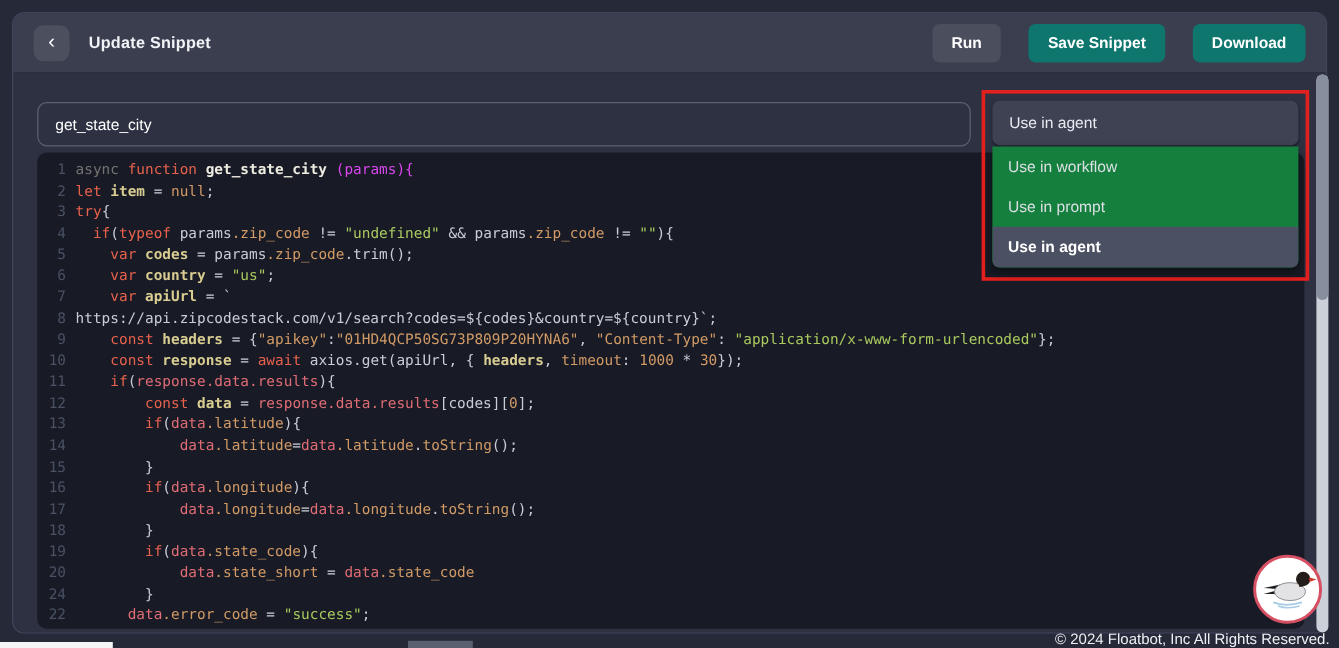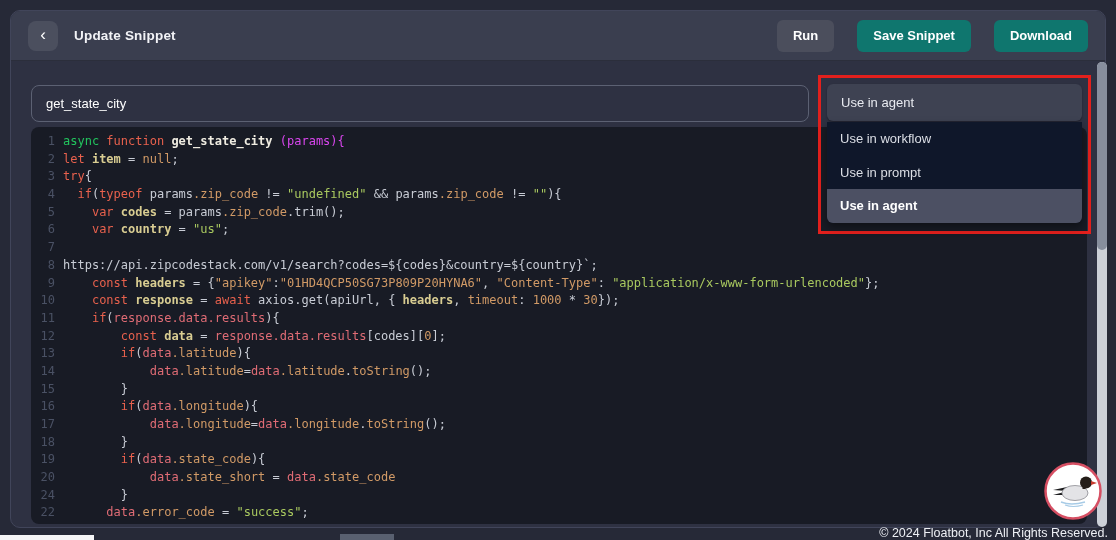--- a/index.html
+++ b/index.html
@@ -32,21 +32,21 @@
   .code-line { display:flex; height:17.7px; line-height:17.7px; white-space:pre; }
   .ln { flex:0 0 24px; text-align:right; color:#4a5164; }
   .code { padding-left:8px; }
   .tok-v, .tok-f { font-weight:700; }
 
   .dd-annotation { position:absolute; left:818px; top:75px; width:273px; height:159px;
                    border:3px solid #e2201d; }
   .dd-select { position:absolute; left:6px; top:6px; width:255px; height:37px; background:#3e4252;
                border-radius:6px; display:flex; align-items:center; padding:0 14px;
                color:#e8eaf0; font-size:13px; cursor:pointer; box-shadow:0 1px 2px rgba(0,0,0,.35); }
-  .dd-menu { position:absolute; left:6px; top:44px; width:255px; background:#0f172a;
+  .dd-menu { position:absolute; left:6px; top:44px; width:255px; background:#15803d;
              border-radius:0 0 6px 6px; box-shadow:0 4px 8px rgba(0,0,0,.4); overflow:hidden; }
   .dd-item { height:33.5px; display:flex; align-items:center; padding-left:13px;
              color:#dcdfe6; font-size:13px; cursor:pointer; }
   .dd-item.active { background:#4c5063; color:#fff; font-weight:700; }
 
   .v-scrollbar { position:absolute; left:1097px; top:62px; width:10px; height:465px;
                  background:#ccd0d8; border-radius:6px; }
   .v-thumb { position:absolute; left:0; top:0; width:10px; height:188px; background:#878e9d; border-radius:6px; }
 
   .footer { position:absolute; left:0; top:527px; width:1116px; height:30px; text-align:right;
@@ -69,27 +69,27 @@
     <div class="hdr-title">Update Snippet</div>
     <div class="hdr-spacer"></div>
     <button class="btn btn-grey">Run</button>
     <button class="btn btn-pink">Save Snippet</button>
     <button class="btn btn-pink">Download</button>
   </div>
 
   <input class="name-input" type="text" readonly="" value="get_state_city" style="">
 
   <div class="editor">
-      <div class="code-line"><span class="ln">1</span><span class="code"><span class="tok-k" style="color: #22c55e;">async </span><span class="tok-k" style="color: rgb(232, 97, 77);">function </span><span class="tok-f" style="color: rgb(239, 236, 225);">get_state_city </span><span class="tok-w" style="color: #d946ef; text-align: center;">(params){</span></span></div>
+      <div class="code-line"><span class="ln">1</span><span class="code"><span class="tok-k" style="color: #737373;">async </span><span class="tok-k" style="color: rgb(232, 97, 77);">function </span><span class="tok-f" style="color: rgb(239, 236, 225);">get_state_city </span><span class="tok-w" style="color: #d946ef; text-align: center;">(params){</span></span></div>
       <div class="code-line"><span class="ln">2</span><span class="code"><span class="tok-k" style="color: rgb(232, 97, 77);">let </span><span class="tok-v" style="color: rgb(217, 205, 146);">item</span><span class="tok-w" style="color: rgb(200, 204, 213);"> = </span><span class="tok-n" style="color: rgb(209, 154, 102);">null</span><span class="tok-w" style="color: rgb(200, 204, 213);">;</span></span></div>
       <div class="code-line"><span class="ln">3</span><span class="code"><span class="tok-k" style="color: rgb(232, 97, 77);">try</span><span class="tok-w" style="color: rgb(200, 204, 213);">{</span></span></div>
       <div class="code-line"><span class="ln">4</span><span class="code"><span class="tok-w" style="color: rgb(200, 204, 213);">  </span><span class="tok-k" style="color: rgb(232, 97, 77);">if</span><span class="tok-w" style="color: rgb(200, 204, 213);">(</span><span class="tok-k" style="color: rgb(232, 97, 77);">typeof </span><span class="tok-w" style="color: rgb(200, 204, 213);">params</span><span class="tok-p" style="color: rgb(209, 154, 102);">.zip_code</span><span class="tok-w" style="color: rgb(200, 204, 213);"> != </span><span class="tok-s" style="color: rgb(169, 201, 95);">"undefined"</span><span class="tok-w" style="color: rgb(200, 204, 213);"> &amp;&amp; params</span><span class="tok-p" style="color: rgb(209, 154, 102);">.zip_code</span><span class="tok-w" style="color: rgb(200, 204, 213);"> != </span><span class="tok-s" style="color: rgb(169, 201, 95);">""</span><span class="tok-w" style="color: rgb(200, 204, 213);">){</span></span></div>
       <div class="code-line"><span class="ln">5</span><span class="code"><span class="tok-w" style="color: rgb(200, 204, 213);">    </span><span class="tok-k" style="color: rgb(232, 97, 77);">var </span><span class="tok-v" style="color: rgb(217, 205, 146);">codes</span><span class="tok-w" style="color: rgb(200, 204, 213);"> = params</span><span class="tok-p" style="color: rgb(209, 154, 102);">.zip_code</span><span class="tok-w" style="color: rgb(200, 204, 213);">.trim();</span></span></div>
       <div class="code-line"><span class="ln">6</span><span class="code"><span class="tok-w" style="color: rgb(200, 204, 213);">    </span><span class="tok-k" style="color: rgb(232, 97, 77);">var </span><span class="tok-v" style="color: rgb(217, 205, 146);">country</span><span class="tok-w" style="color: rgb(200, 204, 213);"> = </span><span class="tok-s" style="color: rgb(169, 201, 95);">"us"</span><span class="tok-w" style="color: rgb(200, 204, 213);">;</span></span></div>
-      <div class="code-line"><span class="ln">7</span></div>
+      <div class="code-line"><span class="ln">7</span><span class="code"><span class="tok-w" style="color: rgb(200, 204, 213);">    </span><span class="tok-k" style="color: rgb(232, 97, 77);">var </span><span class="tok-v" style="color: rgb(217, 205, 146);">apiUrl</span><span class="tok-w" style="color: rgb(200, 204, 213);"> = `</span></span></div>
       <div class="code-line"><span class="ln">8</span><span class="code"><span class="tok-w" style="color: rgb(200, 204, 213);">https://api.zipcodestack.com/v1/search?codes=${codes}&amp;country=${country}`;</span></span></div>
       <div class="code-line"><span class="ln">9</span><span class="code"><span class="tok-w" style="color: rgb(200, 204, 213);">    </span><span class="tok-k" style="color: rgb(232, 97, 77);">const </span><span class="tok-v" style="color: rgb(217, 205, 146);">headers</span><span class="tok-w" style="color: rgb(200, 204, 213);"> = {</span><span class="tok-p" style="color: rgb(209, 154, 102);">"apikey"</span><span class="tok-w" style="color: rgb(200, 204, 213);">:</span><span class="tok-p" style="color: rgb(209, 154, 102);">"01HD4QCP50SG73P809P20HYNA6"</span><span class="tok-w" style="color: rgb(200, 204, 213);">, </span><span class="tok-p" style="color: rgb(209, 154, 102);">"Content-Type"</span><span class="tok-w" style="color: rgb(200, 204, 213);">: </span><span class="tok-s" style="color: rgb(169, 201, 95);">"application/x-www-form-urlencoded"</span><span class="tok-w" style="color: rgb(200, 204, 213);">};</span></span></div>
       <div class="code-line"><span class="ln">10</span><span class="code"><span class="tok-w" style="color: rgb(200, 204, 213);">    </span><span class="tok-k" style="color: rgb(232, 97, 77);">const </span><span class="tok-v" style="color: rgb(217, 205, 146);">response</span><span class="tok-w" style="color: rgb(200, 204, 213);"> = </span><span class="tok-k" style="color: rgb(232, 97, 77);">await </span><span class="tok-w" style="color: rgb(200, 204, 213);">axios.get(apiUrl, { </span><span class="tok-v" style="color: rgb(217, 205, 146);">headers</span><span class="tok-w" style="color: rgb(200, 204, 213);">, </span><span class="tok-p" style="color: rgb(209, 154, 102);">timeout</span><span class="tok-w" style="color: rgb(200, 204, 213);">: </span><span class="tok-n" style="color: rgb(209, 154, 102);">1000</span><span class="tok-w" style="color: rgb(200, 204, 213);"> * </span><span class="tok-n" style="color: rgb(209, 154, 102);">30</span><span class="tok-w" style="color: rgb(200, 204, 213);">});</span></span></div>
       <div class="code-line"><span class="ln">11</span><span class="code"><span class="tok-w" style="color: rgb(200, 204, 213);">    </span><span class="tok-k" style="color: rgb(232, 97, 77);">if</span><span class="tok-w" style="color: rgb(200, 204, 213);">(</span><span class="tok-i" style="color: rgb(224, 108, 117);">response.data.results</span><span class="tok-w" style="color: rgb(200, 204, 213);">){</span></span></div>
       <div class="code-line"><span class="ln">12</span><span class="code"><span class="tok-w" style="color: rgb(200, 204, 213);">        </span><span class="tok-k" style="color: rgb(232, 97, 77);">const </span><span class="tok-v" style="color: rgb(217, 205, 146);">data</span><span class="tok-w" style="color: rgb(200, 204, 213);"> = </span><span class="tok-i" style="color: rgb(224, 108, 117);">response.data.results</span><span class="tok-w" style="color: rgb(200, 204, 213);">[codes][</span><span class="tok-n" style="color: rgb(209, 154, 102);">0</span><span class="tok-w" style="color: rgb(200, 204, 213);">];</span></span></div>
       <div class="code-line"><span class="ln">13</span><span class="code"><span class="tok-w" style="color: rgb(200, 204, 213);">        </span><span class="tok-k" style="color: rgb(232, 97, 77);">if</span><span class="tok-w" style="color: rgb(200, 204, 213);">(</span><span class="tok-i" style="color: rgb(224, 108, 117);">data</span><span class="tok-p" style="color: rgb(209, 154, 102);">.latitude</span><span class="tok-w" style="color: rgb(200, 204, 213);">){</span></span></div>
       <div class="code-line"><span class="ln">14</span><span class="code"><span class="tok-w" style="color: rgb(200, 204, 213);">            </span><span class="tok-i" style="color: rgb(224, 108, 117);">data</span><span class="tok-p" style="color: rgb(209, 154, 102);">.latitude</span><span class="tok-w" style="color: rgb(200, 204, 213);">=</span><span class="tok-i" style="color: rgb(224, 108, 117);">data</span><span class="tok-p" style="color: rgb(209, 154, 102);">.latitude</span><span class="tok-w" style="color: rgb(200, 204, 213);">.</span><span class="tok-p" style="color: rgb(209, 154, 102);">toString</span><span class="tok-w" style="color: rgb(200, 204, 213);">();</span></span></div>
       <div class="code-line"><span class="ln">15</span><span class="code"><span class="tok-w" style="color: rgb(200, 204, 213);">        }</span></span></div>
       <div class="code-line"><span class="ln">16</span><span class="code"><span class="tok-w" style="color: rgb(200, 204, 213);">        </span><span class="tok-k" style="color: rgb(232, 97, 77);">if</span><span class="tok-w" style="color: rgb(200, 204, 213);">(</span><span class="tok-i" style="color: rgb(224, 108, 117);">data</span><span class="tok-p" style="color: rgb(209, 154, 102);">.longitude</span><span class="tok-w" style="color: rgb(200, 204, 213);">){</span></span></div>
       <div class="code-line"><span class="ln">17</span><span class="code"><span class="tok-w" style="color: rgb(200, 204, 213);">            </span><span class="tok-i" style="color: rgb(224, 108, 117);">data</span><span class="tok-p" style="color: rgb(209, 154, 102);">.longitude</span><span class="tok-w" style="color: rgb(200, 204, 213);">=</span><span class="tok-i" style="color: rgb(224, 108, 117);">data</span><span class="tok-p" style="color: rgb(209, 154, 102);">.longitude</span><span class="tok-w" style="color: rgb(200, 204, 213);">.</span><span class="tok-p" style="color: rgb(209, 154, 102);">toString</span><span class="tok-w" style="color: rgb(200, 204, 213);">();</span></span></div>

